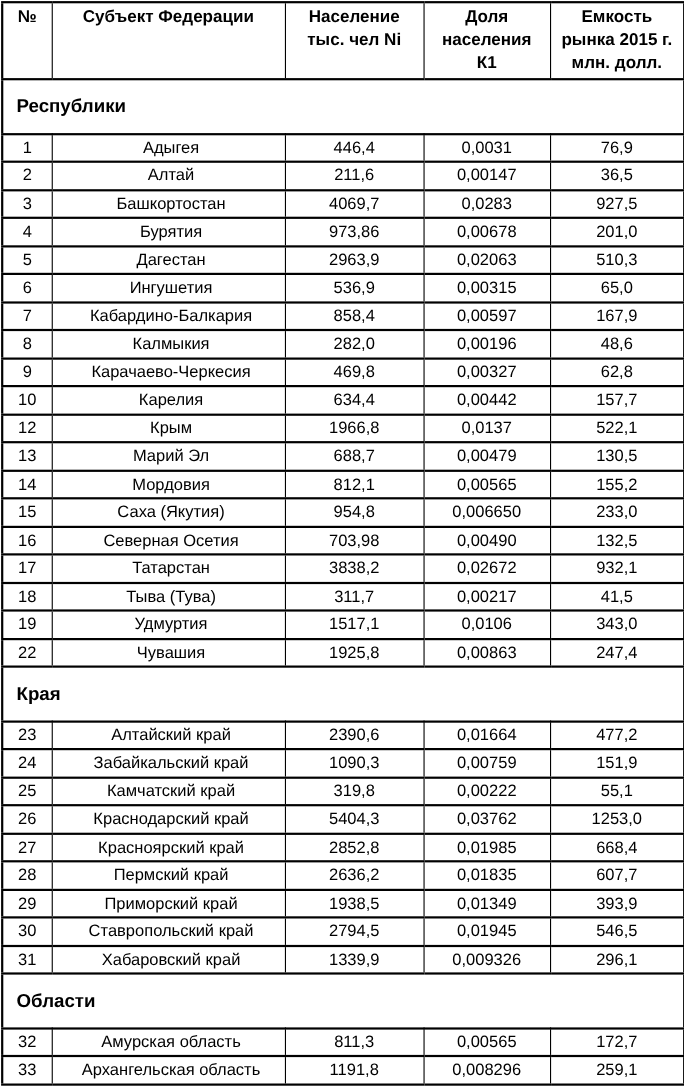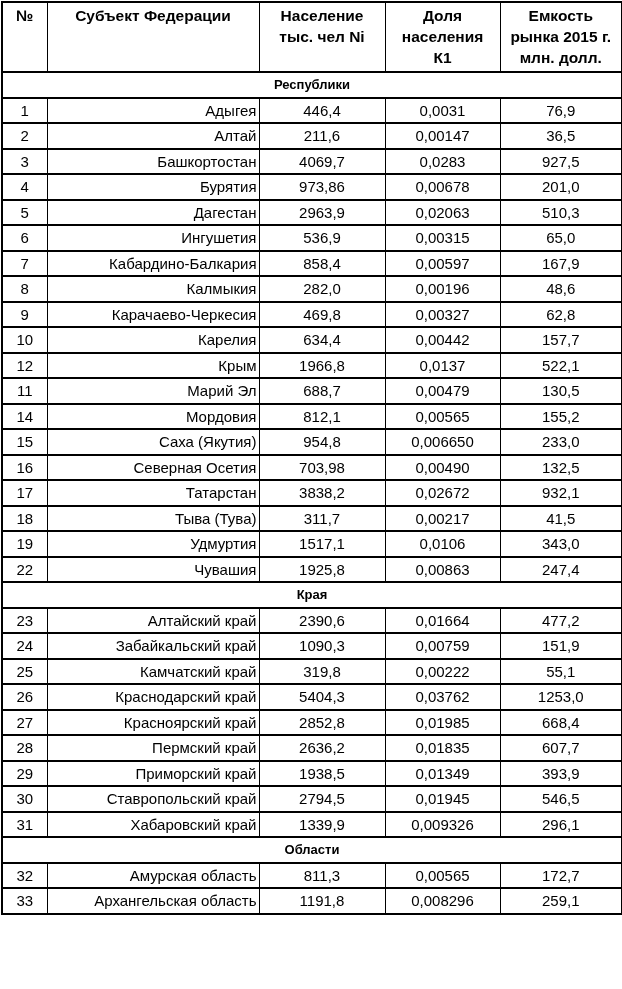--- a/index.html
+++ b/index.html
@@ -37,36 +37,35 @@
     text-align: center;
     vertical-align: top;
     white-space: pre-line;
     padding: 2px 2px 3px;
     line-height: 21px;
     height: 63px;
     font-size: 15.5px;
   }
   
   td.section-cell {
-    text-align: center;
     font-weight: bold;
     height: 23.5px;
-    font-size: 13px;
-    padding: 0;
+    font-size: 17px;
+    padding: 12px;
   }
   
   tr.data-row td {
     height: 23.5px;
     padding: 0 2px;
     text-align: center;
     vertical-align: middle;
     white-space: nowrap;
   }
   tr.data-row td.col-name {
-    text-align: right;
+    text-align: center;
     padding-left: 7px;
   }
 </style>
 </head>
 <body>
 
 <div class="page">
   <table class="fed-table">
     <colgroup>
       <col style="width:45px">
@@ -164,21 +163,21 @@
           <td class="col-cap">157,7</td>
         </tr>
         <tr class="data-row">
           <td class="col-num">12</td>
           <td class="col-name">Крым</td>
           <td class="col-pop">1966,8</td>
           <td class="col-share">0,0137</td>
           <td class="col-cap">522,1</td>
         </tr>
         <tr class="data-row">
-          <td class="col-num">11</td>
+          <td class="col-num">13</td>
           <td class="col-name">Марий Эл</td>
           <td class="col-pop">688,7</td>
           <td class="col-share">0,00479</td>
           <td class="col-cap">130,5</td>
         </tr>
         <tr class="data-row">
           <td class="col-num">14</td>
           <td class="col-name">Мордовия</td>
           <td class="col-pop">812,1</td>
           <td class="col-share">0,00565</td>

